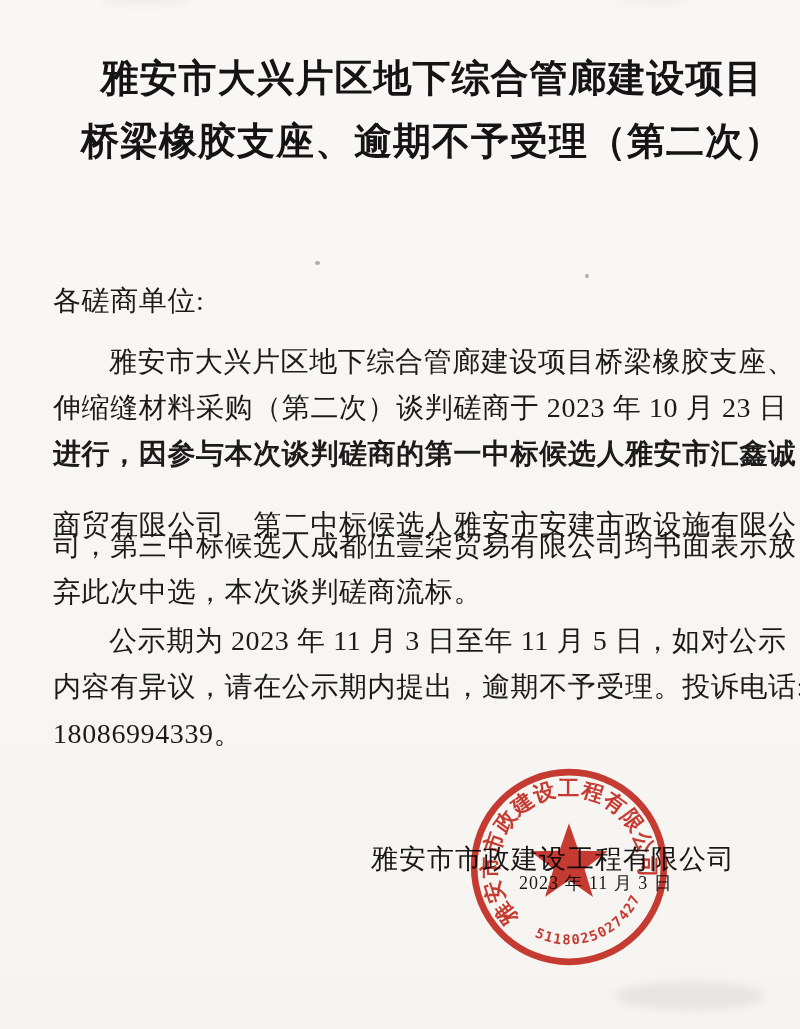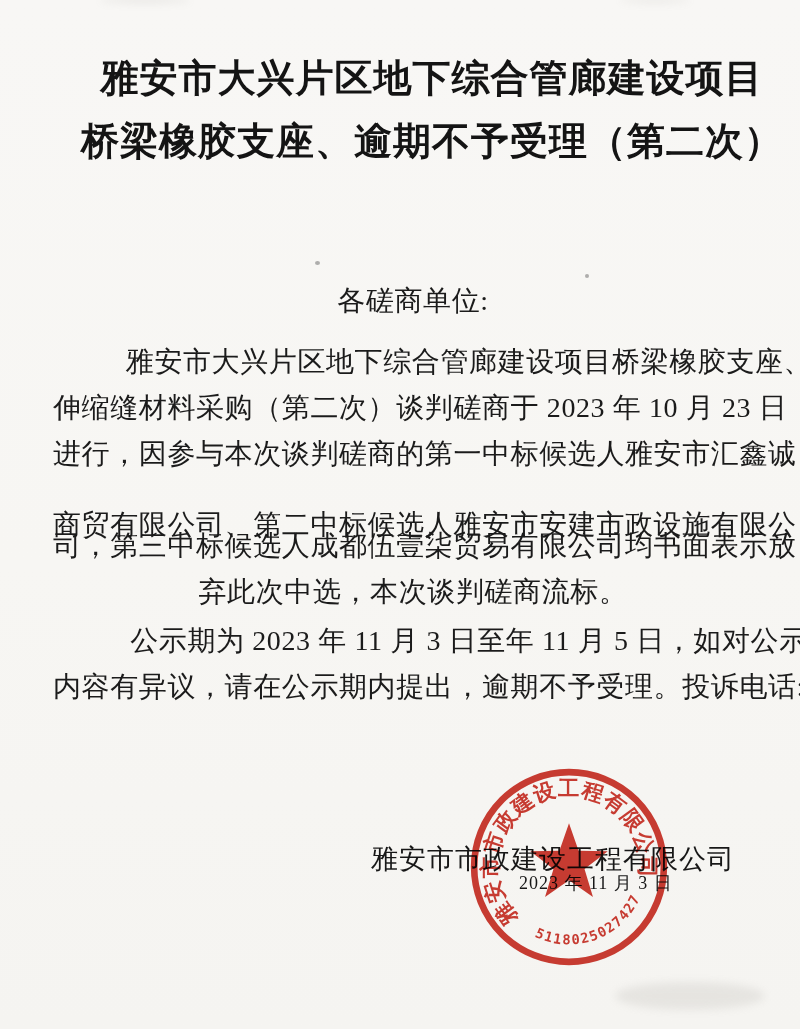--- a/index.html
+++ b/index.html
@@ -30,27 +30,26 @@
   .t3 { top: 183px; }
   .bodyline {
     position: absolute;
     left: 53px;
     width: 720px;
     font-size: 28px;
     line-height: 1.2;
     letter-spacing: 0.6px;
     white-space: nowrap;
     color: #1b1b1b;
-    text-align: center;
   }
   .indent { padding-left: 56px; }
   .salutation { top: 284px; }
   .p1l1 { top: 345px; }
   .p1l2 { top: 391px; }
-  .p1l3 { top: 437px; }
+  .p1l3 { top: 437px; font-weight: bold; }
   .p1l4 { top: 483px; margin-top: 25px; }
   .p1l5 { top: 529px; }
   .p1l6 { top: 575px; }
   .p2l1 { top: 624px; }
   .p2l2 { top: 670px; }
   .p2l3 { top: 717px; }
   .signature {
     position: absolute;
     left: 371px; top: 841px;
     font-size: 27px;
@@ -104,20 +103,21 @@
 
   <div class="bodyline p1l1 indent">雅安市大兴片区地下综合管廊建设项目桥梁橡胶支座、</div>
   <div class="bodyline p1l2">伸缩缝材料采购（第二次）谈判磋商于 2023 年 10 月 23 日</div>
   <div class="bodyline p1l3">进行，因参与本次谈判磋商的第一中标候选人雅安市汇鑫诚</div>
   <div class="bodyline p1l4">商贸有限公司、第二中标候选人雅安市安建市政设施有限公</div>
   <div class="bodyline p1l5">司，第三中标候选人成都伍壹柒贸易有限公司均书面表示放</div>
   <div class="bodyline p1l6">弃此次中选，本次谈判磋商流标。</div>
 
   <div class="bodyline p2l1 indent">公示期为 2023 年 11 月 3 日至年 11 月 5 日，如对公示</div>
   <div class="bodyline p2l2">内容有异议，请在公示期内提出，逾期不予受理。投诉电话:</div>
+  <div class="bodyline p2l3">18086994339。</div>
 
   <div class="signature">雅安市市政建设工程有限公司</div>
   <div class="sigdate">2023 年 11 月 3 日</div>
 
   <svg class="seal" viewBox="0 0 200 200" aria-hidden="true">
     <defs>
       <path id="arcTop" d="M 36.6,129.6 A 70,70 0 1,1 163.4,129.6" fill="none"></path>
       <path id="arcBottom" d="M 43.5,150.8 A 76,76 0 0,0 156.5,150.8" fill="none"></path>
     </defs>
     <circle cx="100" cy="100" r="93" fill="none" stroke-width="6.5" stroke="#c9271c"></circle>

